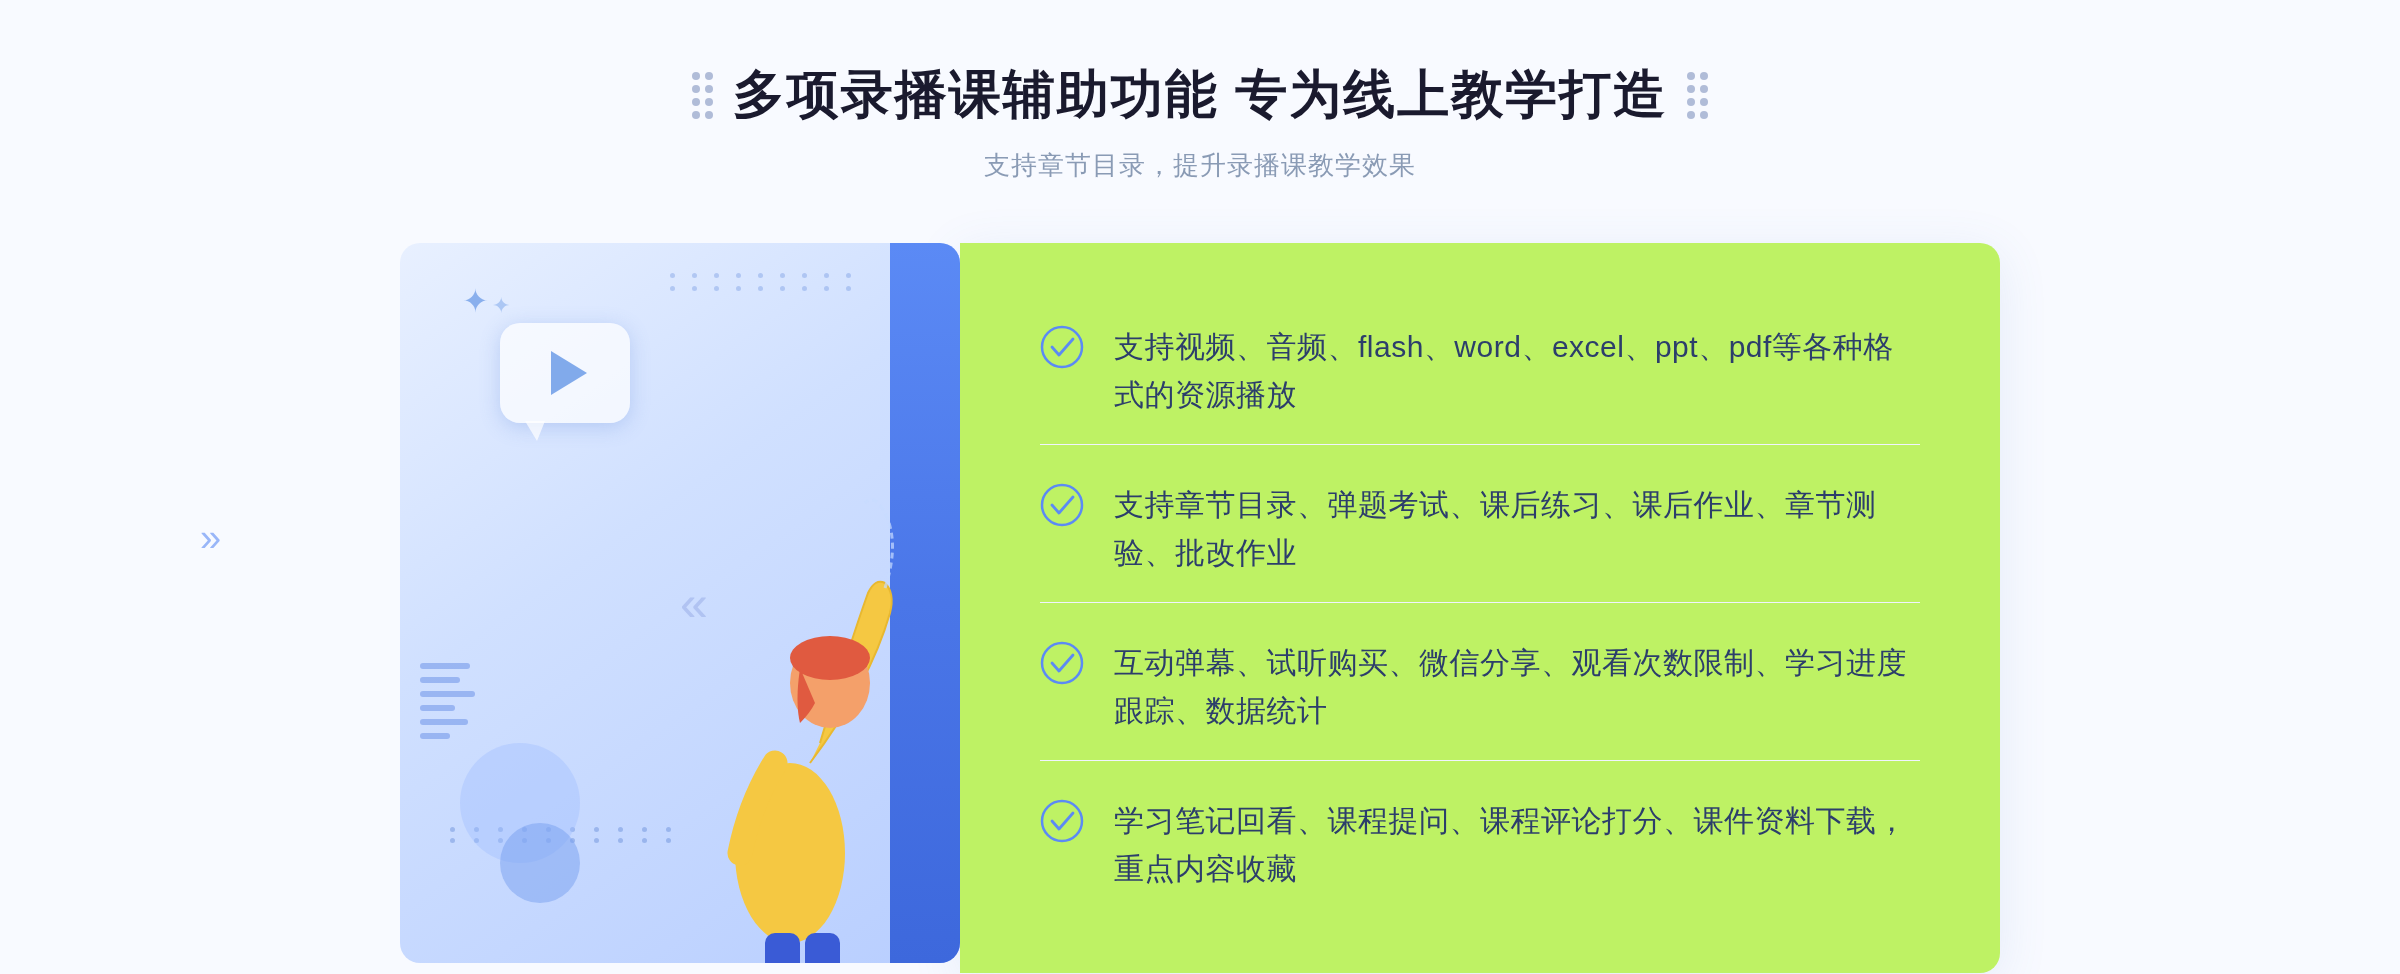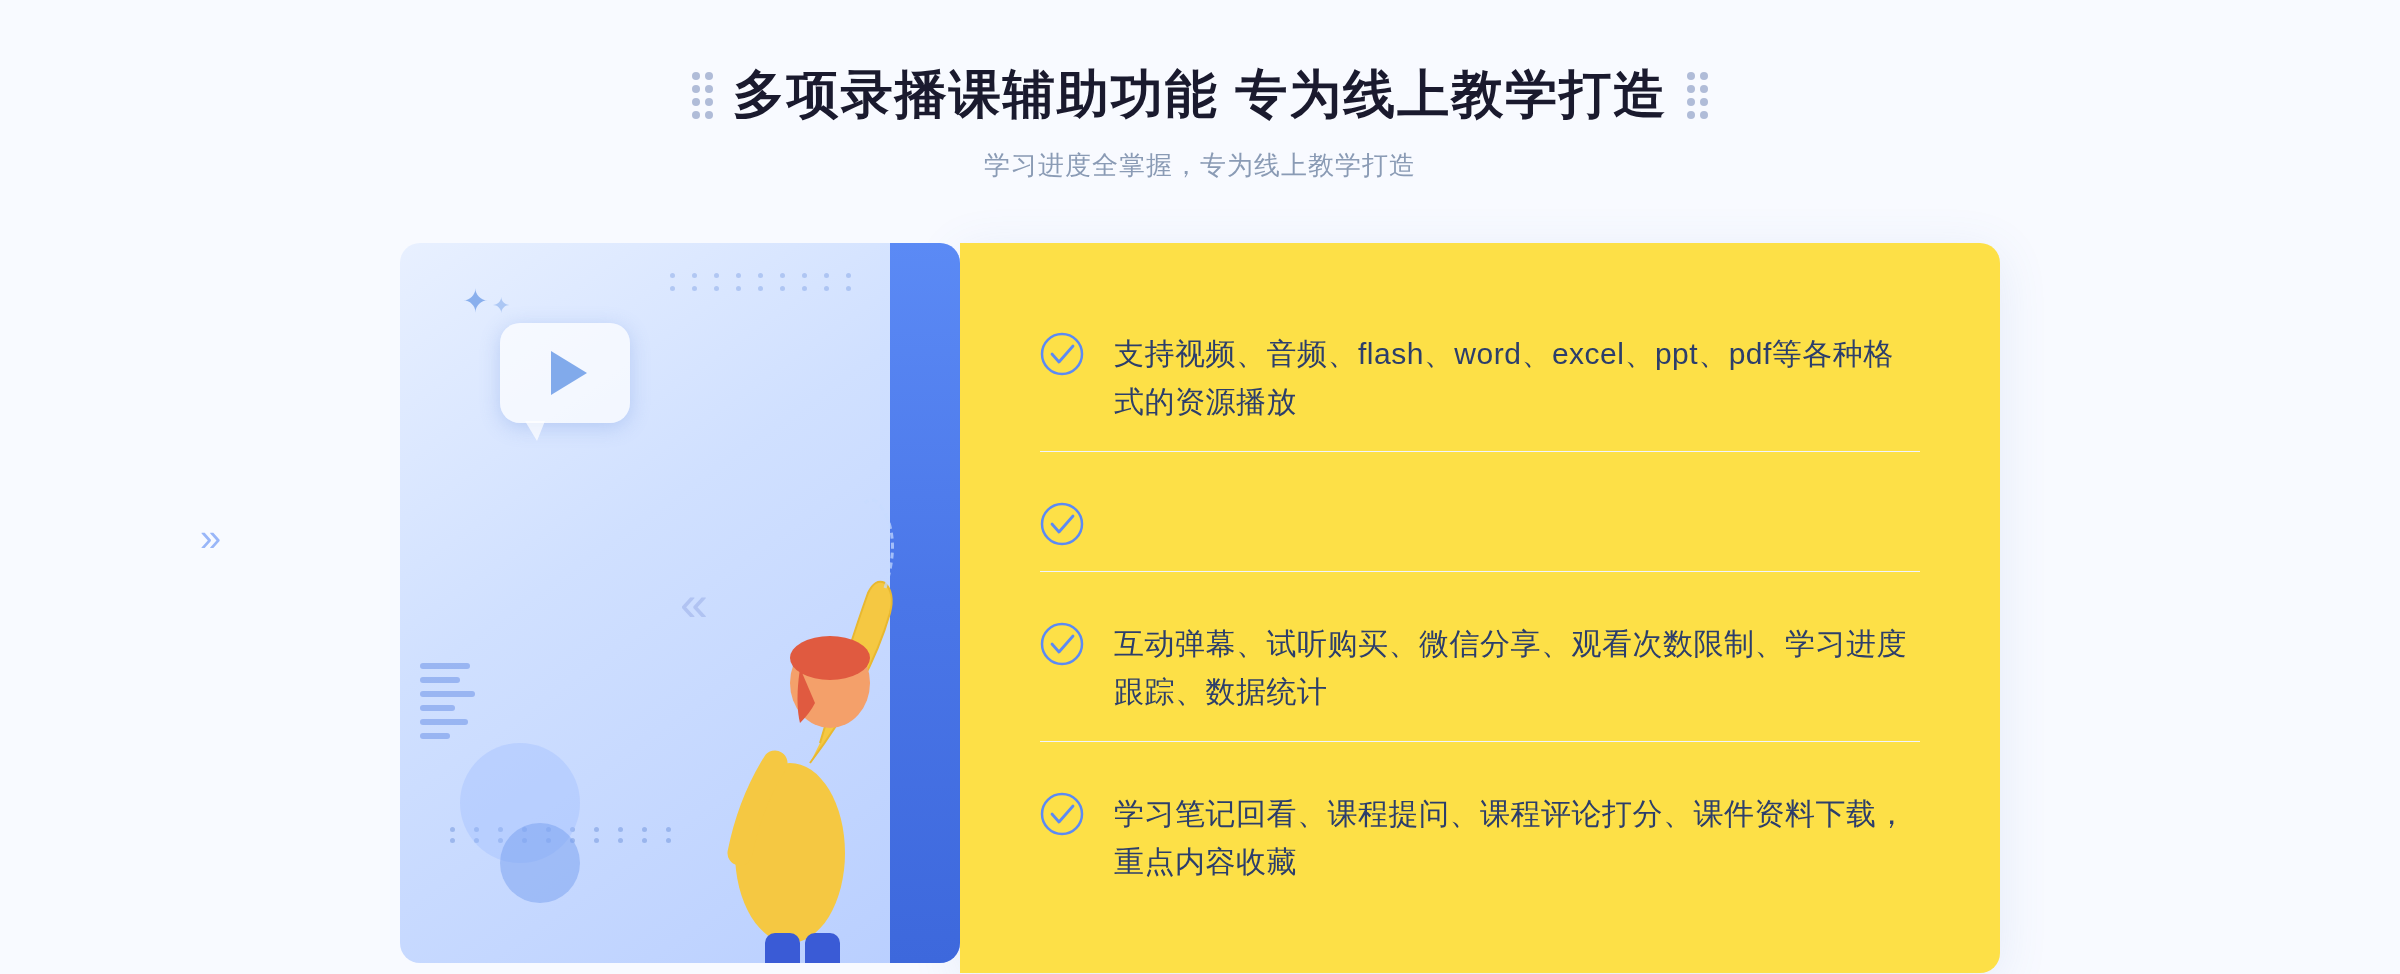--- a/index.html
+++ b/index.html
@@ -143,21 +143,21 @@
       top: 0;
       width: 70px;
       height: 100%;
       background: linear-gradient(180deg, #5b8af5 0%, #4a76e8 50%, #3d68dc 100%);
       border-radius: 0 20px 20px 0;
     }
 
     
     .right-panel {
       flex: 1;
-      background: #fde047;
+      background: #bef264;
       border-radius: 0 20px 20px 0;
       padding: 50px 80px;
       margin-top: 10px;
       box-shadow: 0 10px 50px rgba(80, 120, 200, 0.12);
       display: flex;
       flex-direction: column;
       justify-content: space-around;
       min-height: 720px;
     }
 
@@ -273,21 +273,21 @@
         <span></span>
           <span></span>
           <span></span>
           <span></span>
         <span></span>
           <span></span>
           <span></span>
           <span></span>
       </div>
     </div>
-    <p class="sub-title">学习进度全掌握，专为线上教学打造</p>
+    <p class="sub-title">支持章节目录，提升录播课教学效果</p>
   </div>
 
   <div class="page-left-chevrons">
     <span>»</span>
   </div>
 
   <div class="content-area">
 
     <div class="left-panel">
 
@@ -402,20 +402,21 @@
         <span class="feature-text">支持视频、音频、flash、word、excel、ppt、pdf等各种格式的资源播放</span>
       </div>
 
       <div class="feature-item">
         <div class="check-icon">
           <svg viewBox="0 0 44 44" fill="none" xmlns="http://www.w3.org/2000/svg">
             <circle cx="22" cy="22" r="20" stroke="#5b8af5" stroke-width="2.5" fill="none"></circle>
             <path d="M12 22 L19 30 L33 14" stroke="#5b8af5" stroke-width="2.8" stroke-linecap="round" stroke-linejoin="round" fill="none"></path>
           </svg>
         </div>
+        <span class="feature-text">支持章节目录、弹题考试、课后练习、课后作业、章节测验、批改作业</span>
       </div>
 
       <div class="feature-item">
         <div class="check-icon">
           <svg viewBox="0 0 44 44" fill="none" xmlns="http://www.w3.org/2000/svg">
             <circle cx="22" cy="22" r="20" stroke="#5b8af5" stroke-width="2.5" fill="none"></circle>
             <path d="M12 22 L19 30 L33 14" stroke="#5b8af5" stroke-width="2.8" stroke-linecap="round" stroke-linejoin="round" fill="none"></path>
           </svg>
         </div>
         <span class="feature-text">互动弹幕、试听购买、微信分享、观看次数限制、学习进度跟踪、数据统计</span>

